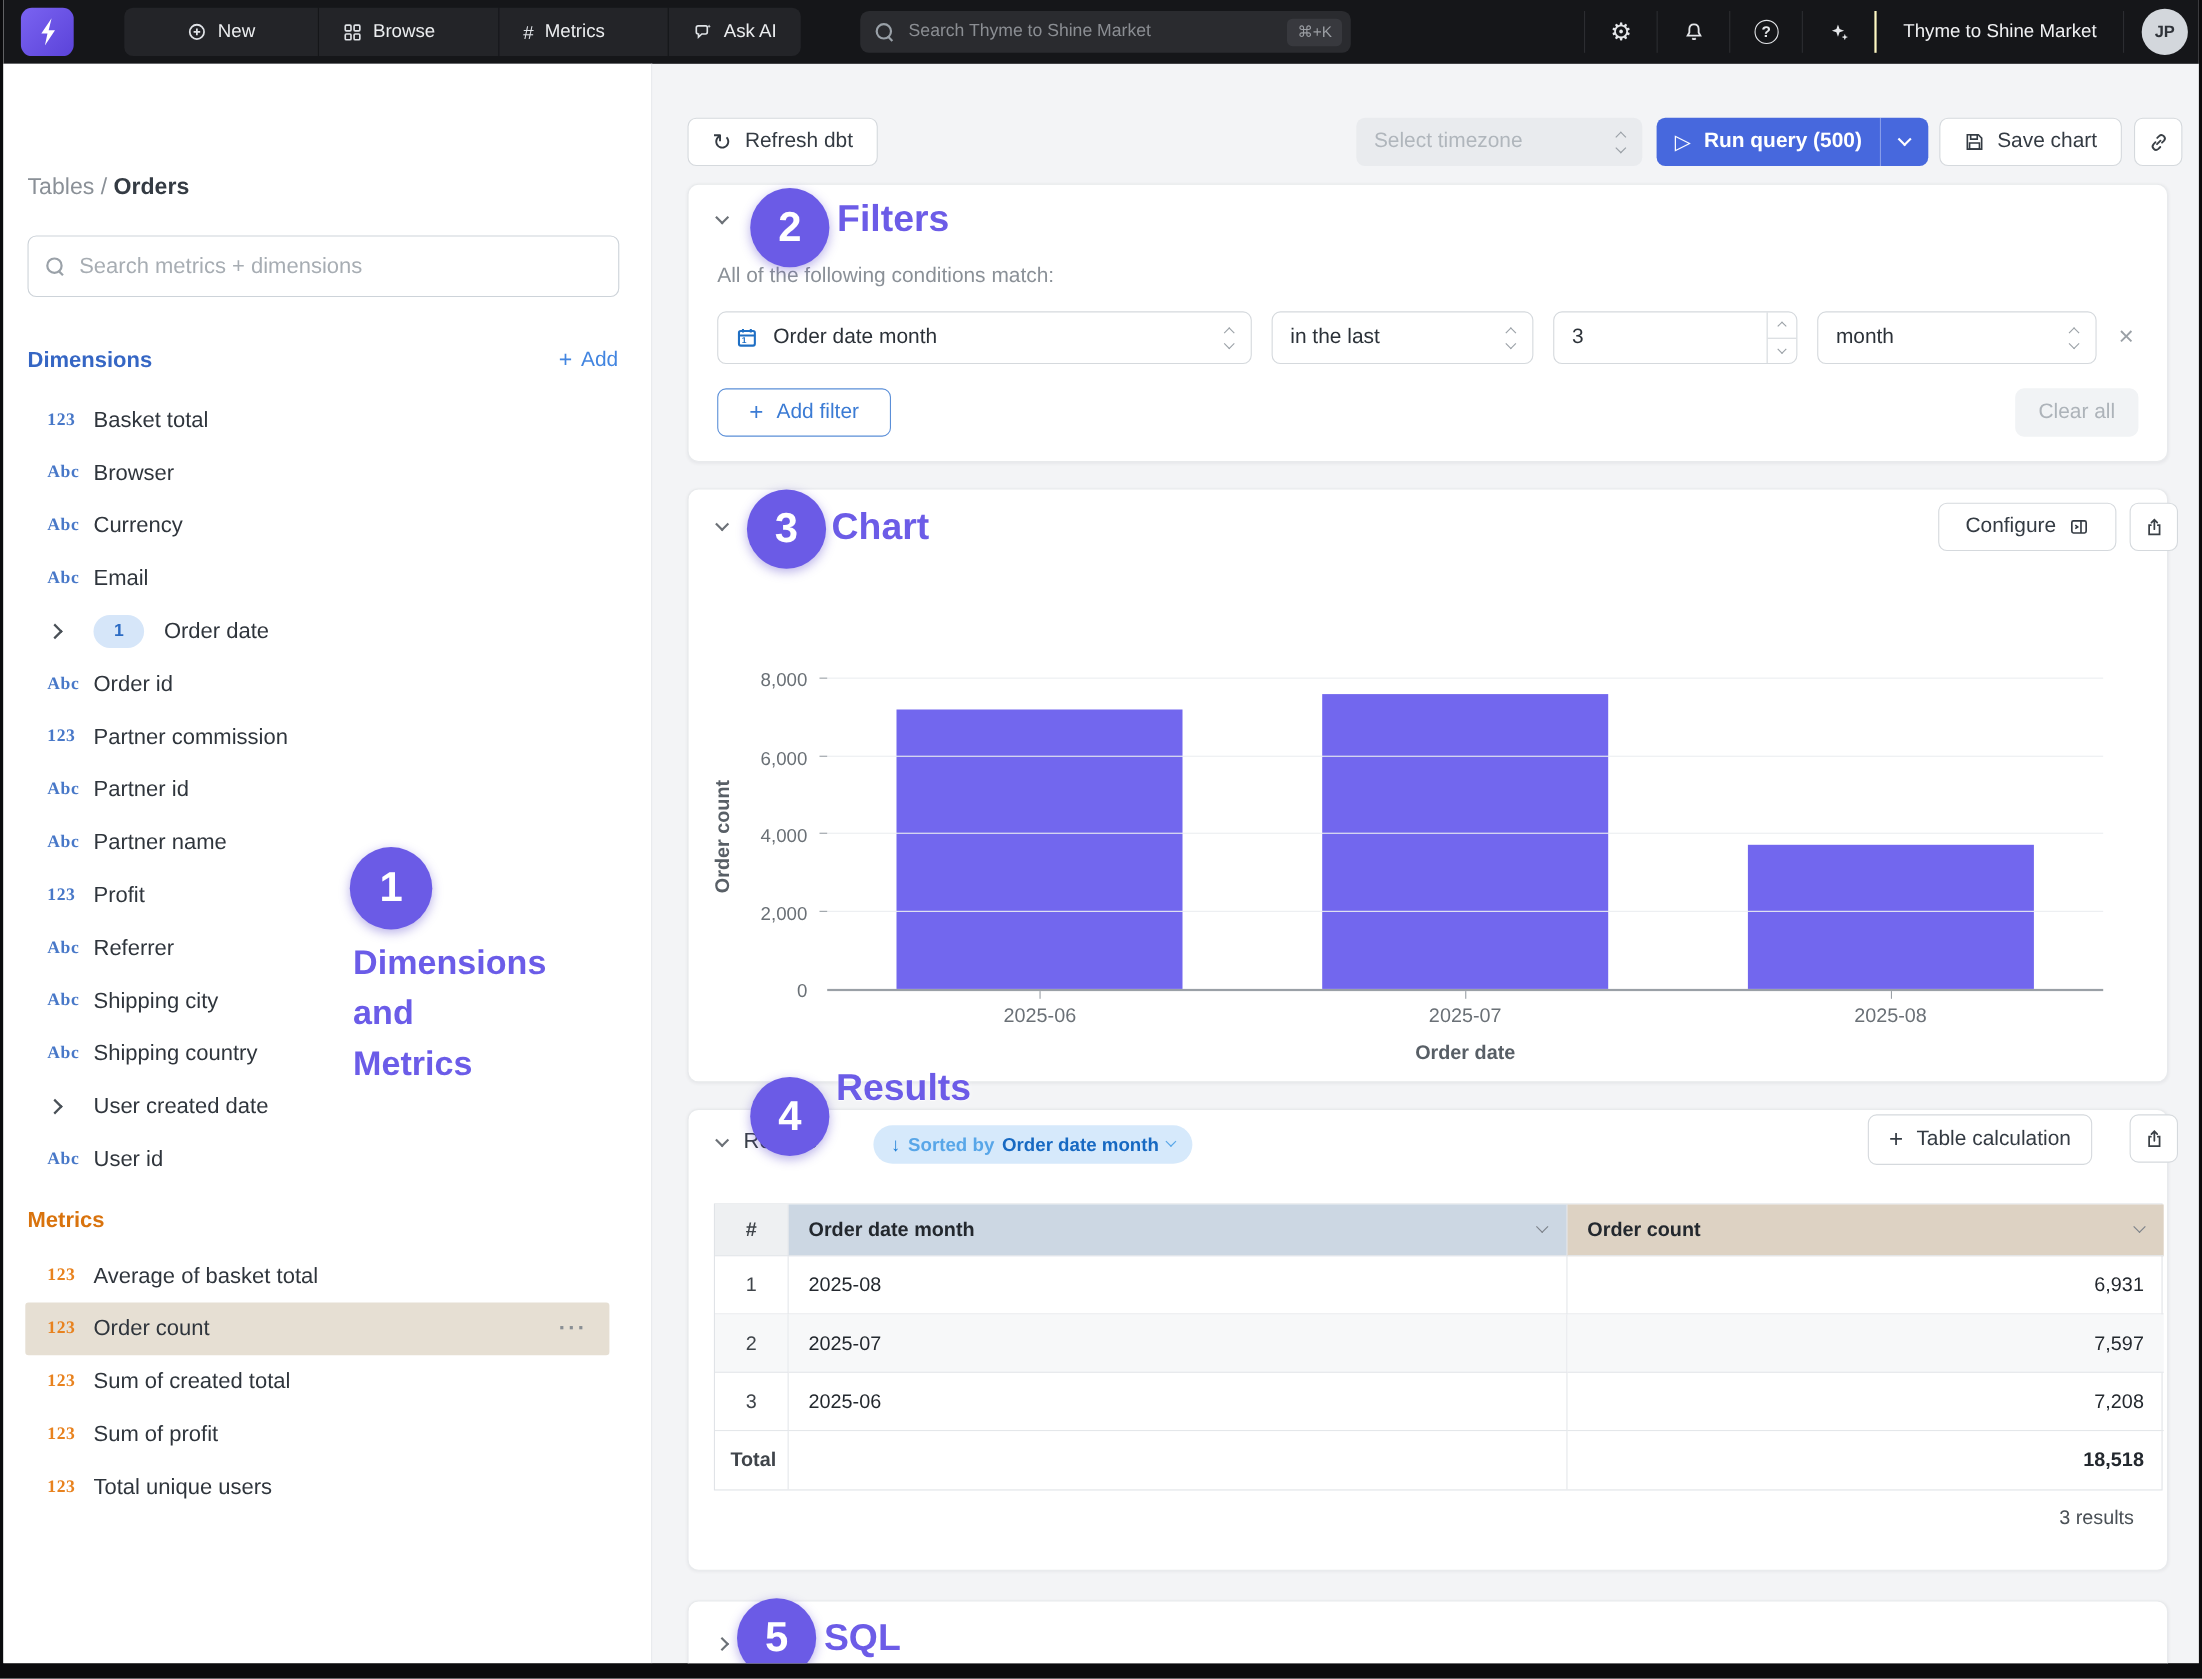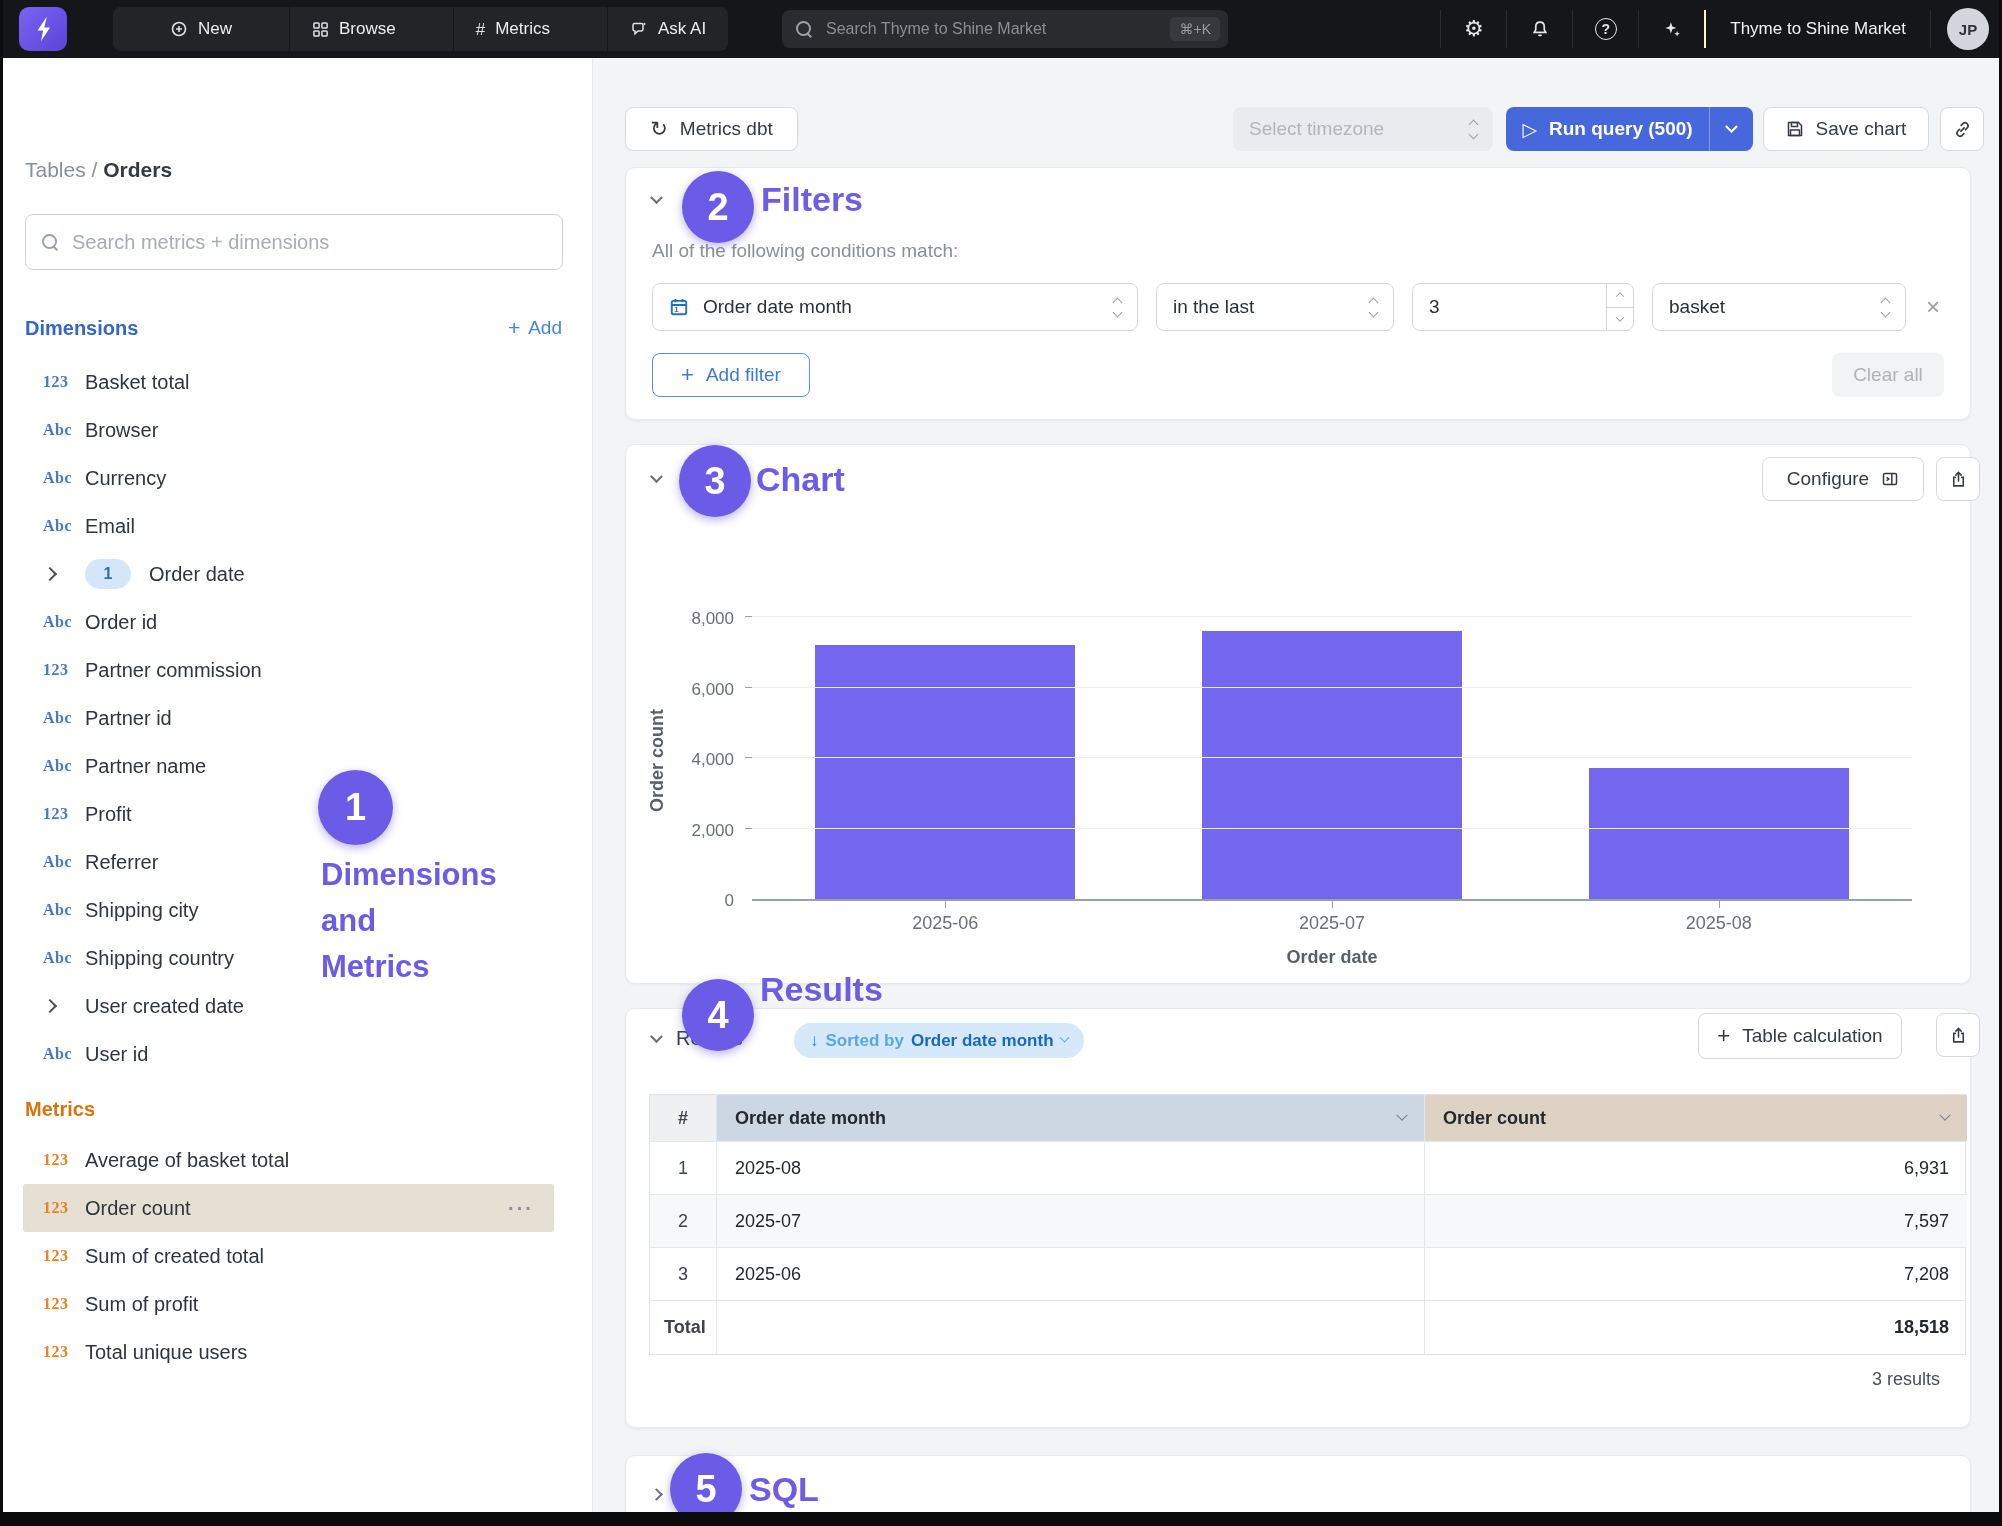--- a/index.html
+++ b/index.html
@@ -346,21 +346,21 @@
           <span class="lbl">Total unique users</span>
         </div>
       </div>
   </aside>
 
   <main class="main">
 
     <div class="toolbar">
       <button class="btn bt-refresh">
         <span style="font-size:21px;">↻</span>
-        <span>Metrics dbt</span>
+        <span>Refresh dbt</span>
       </button>
       <div class="bt-tz">
         <span>Select timezone</span>
         <span class="updn">
             <i class="u"></i>
             <i class="d"></i>
           </span>
       </div>
       <div class="bt-run">
         <div class="runmain">
@@ -422,21 +422,21 @@
           <span class="spin">
               <div class="u">
                 <i></i>
               </div>
               <div class="d">
                 <i></i>
               </div>
             </span>
         </div>
         <div class="fsel f4">
-          <span>basket</span>
+          <span>month</span>
           <span class="updn">
               <i class="u"></i>
               <i class="d"></i>
             </span>
         </div>
         <span class="fx">×</span>
       </div>
       <button class="btn bt-addfilter">
         <span style="font-size:22px; font-weight:400;">+</span>
         <span>Add filter</span>

